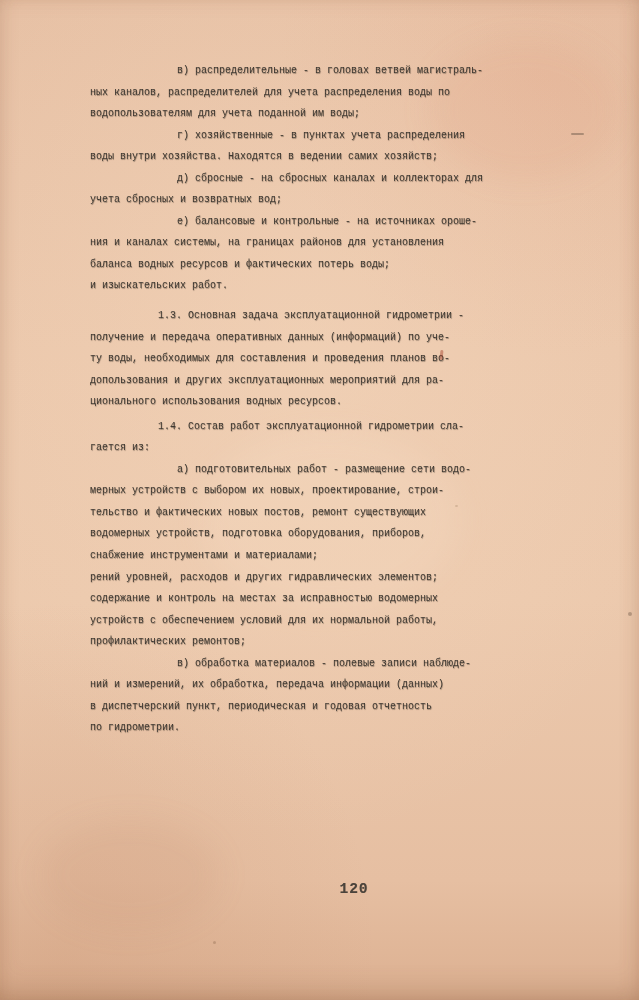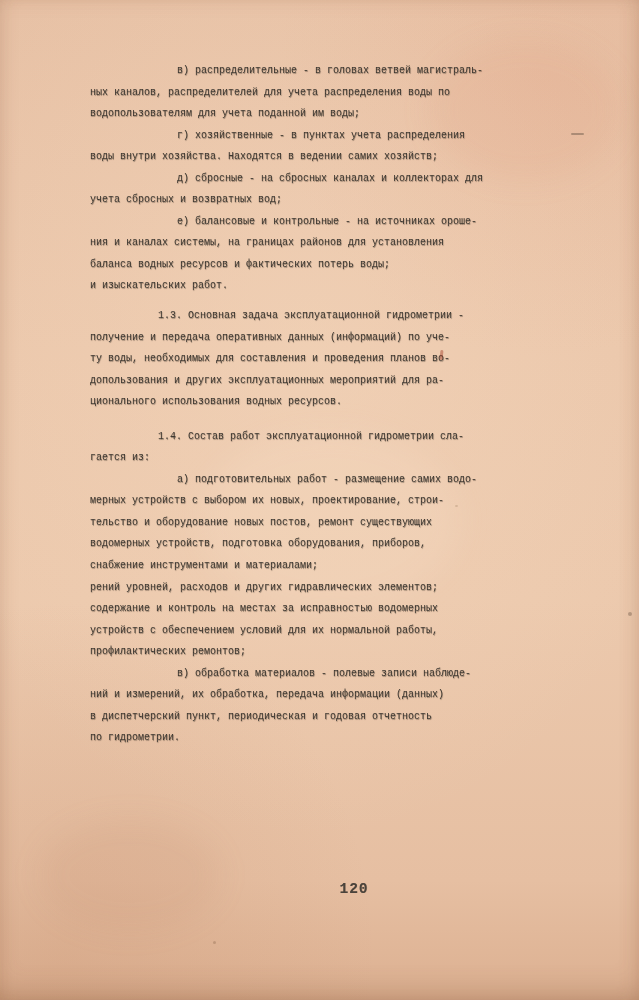--- a/index.html
+++ b/index.html
@@ -115,28 +115,28 @@
       <div class="para item">
         <div class="line">и изыскательских работ.</div>
       </div>
       <div class="para section" style="margin-top: 8px;">
         <div class="line first">1.3. Основная задача эксплуатационной гидрометрии -</div>
         <div class="line">получение и передача оперативных данных (информаций) по уче-</div>
         <div class="line">ту воды, необходимых для составления и проведения планов во-</div>
         <div class="line">допользования и других эксплуатационных мероприятий для ра-</div>
         <div class="line">ционального использования водных ресурсов.</div>
       </div>
-      <div class="para section" style="margin-top: 13px;">
+      <div class="para section" style="margin-top: 3px;">
         <div class="line first">1.4. Состав работ эксплуатационной гидрометрии сла-</div>
         <div class="line">гается из:</div>
       </div>
       <div class="para item">
-        <div class="line first">а) подготовительных работ - размещение самих водо-</div>
+        <div class="line first">а) подготовительных работ - размещение сети водо-</div>
         <div class="line">мерных устройств с выбором их новых, проектирование, строи-</div>
-        <div class="line">тельство и оборудование новых постов, ремонт существующих</div>
+        <div class="line">тельство и фактических новых постов, ремонт существующих</div>
         <div class="line">водомерных устройств, подготовка оборудования, приборов,</div>
         <div class="line">снабжение инструментами и материалами;</div>
       </div>
       <div class="para item">
         <div class="line">рений уровней, расходов и других гидравлических элементов;</div>
         <div class="line">содержание и контроль на местах за исправностью водомерных</div>
         <div class="line">устройств с обеспечением условий для их нормальной работы,</div>
         <div class="line">профилактических ремонтов;</div>
       </div>
       <div class="para item">

